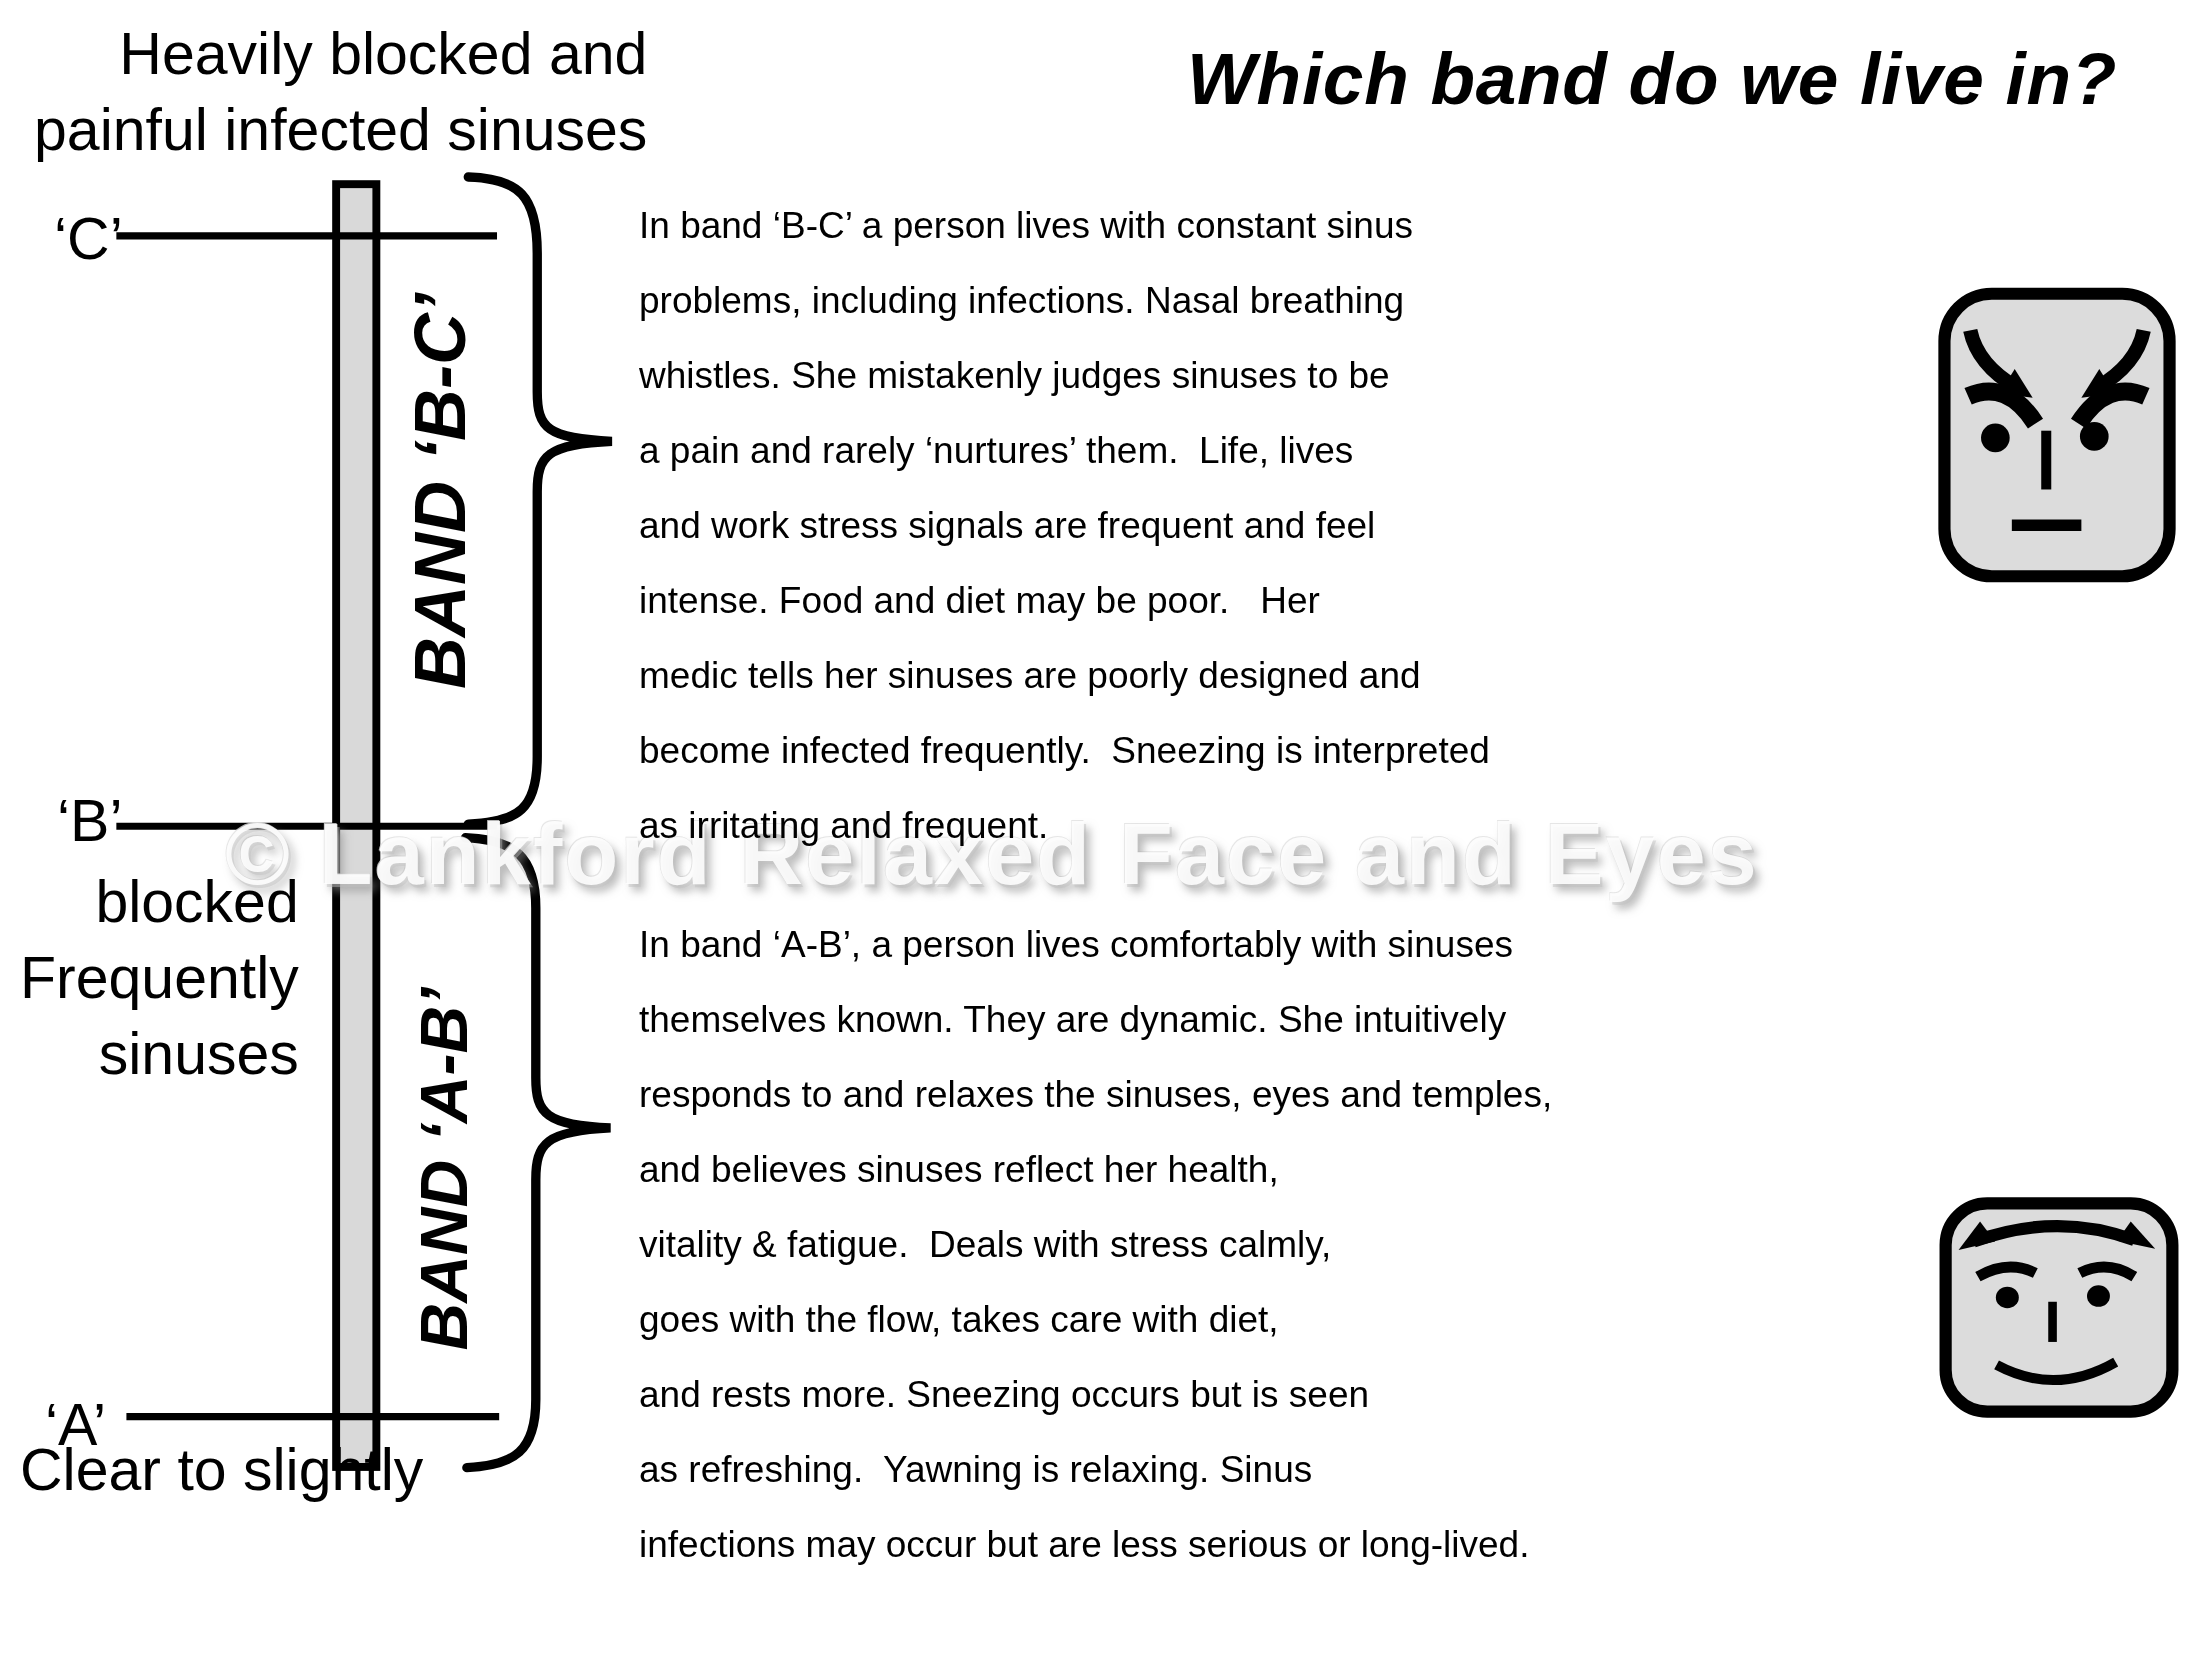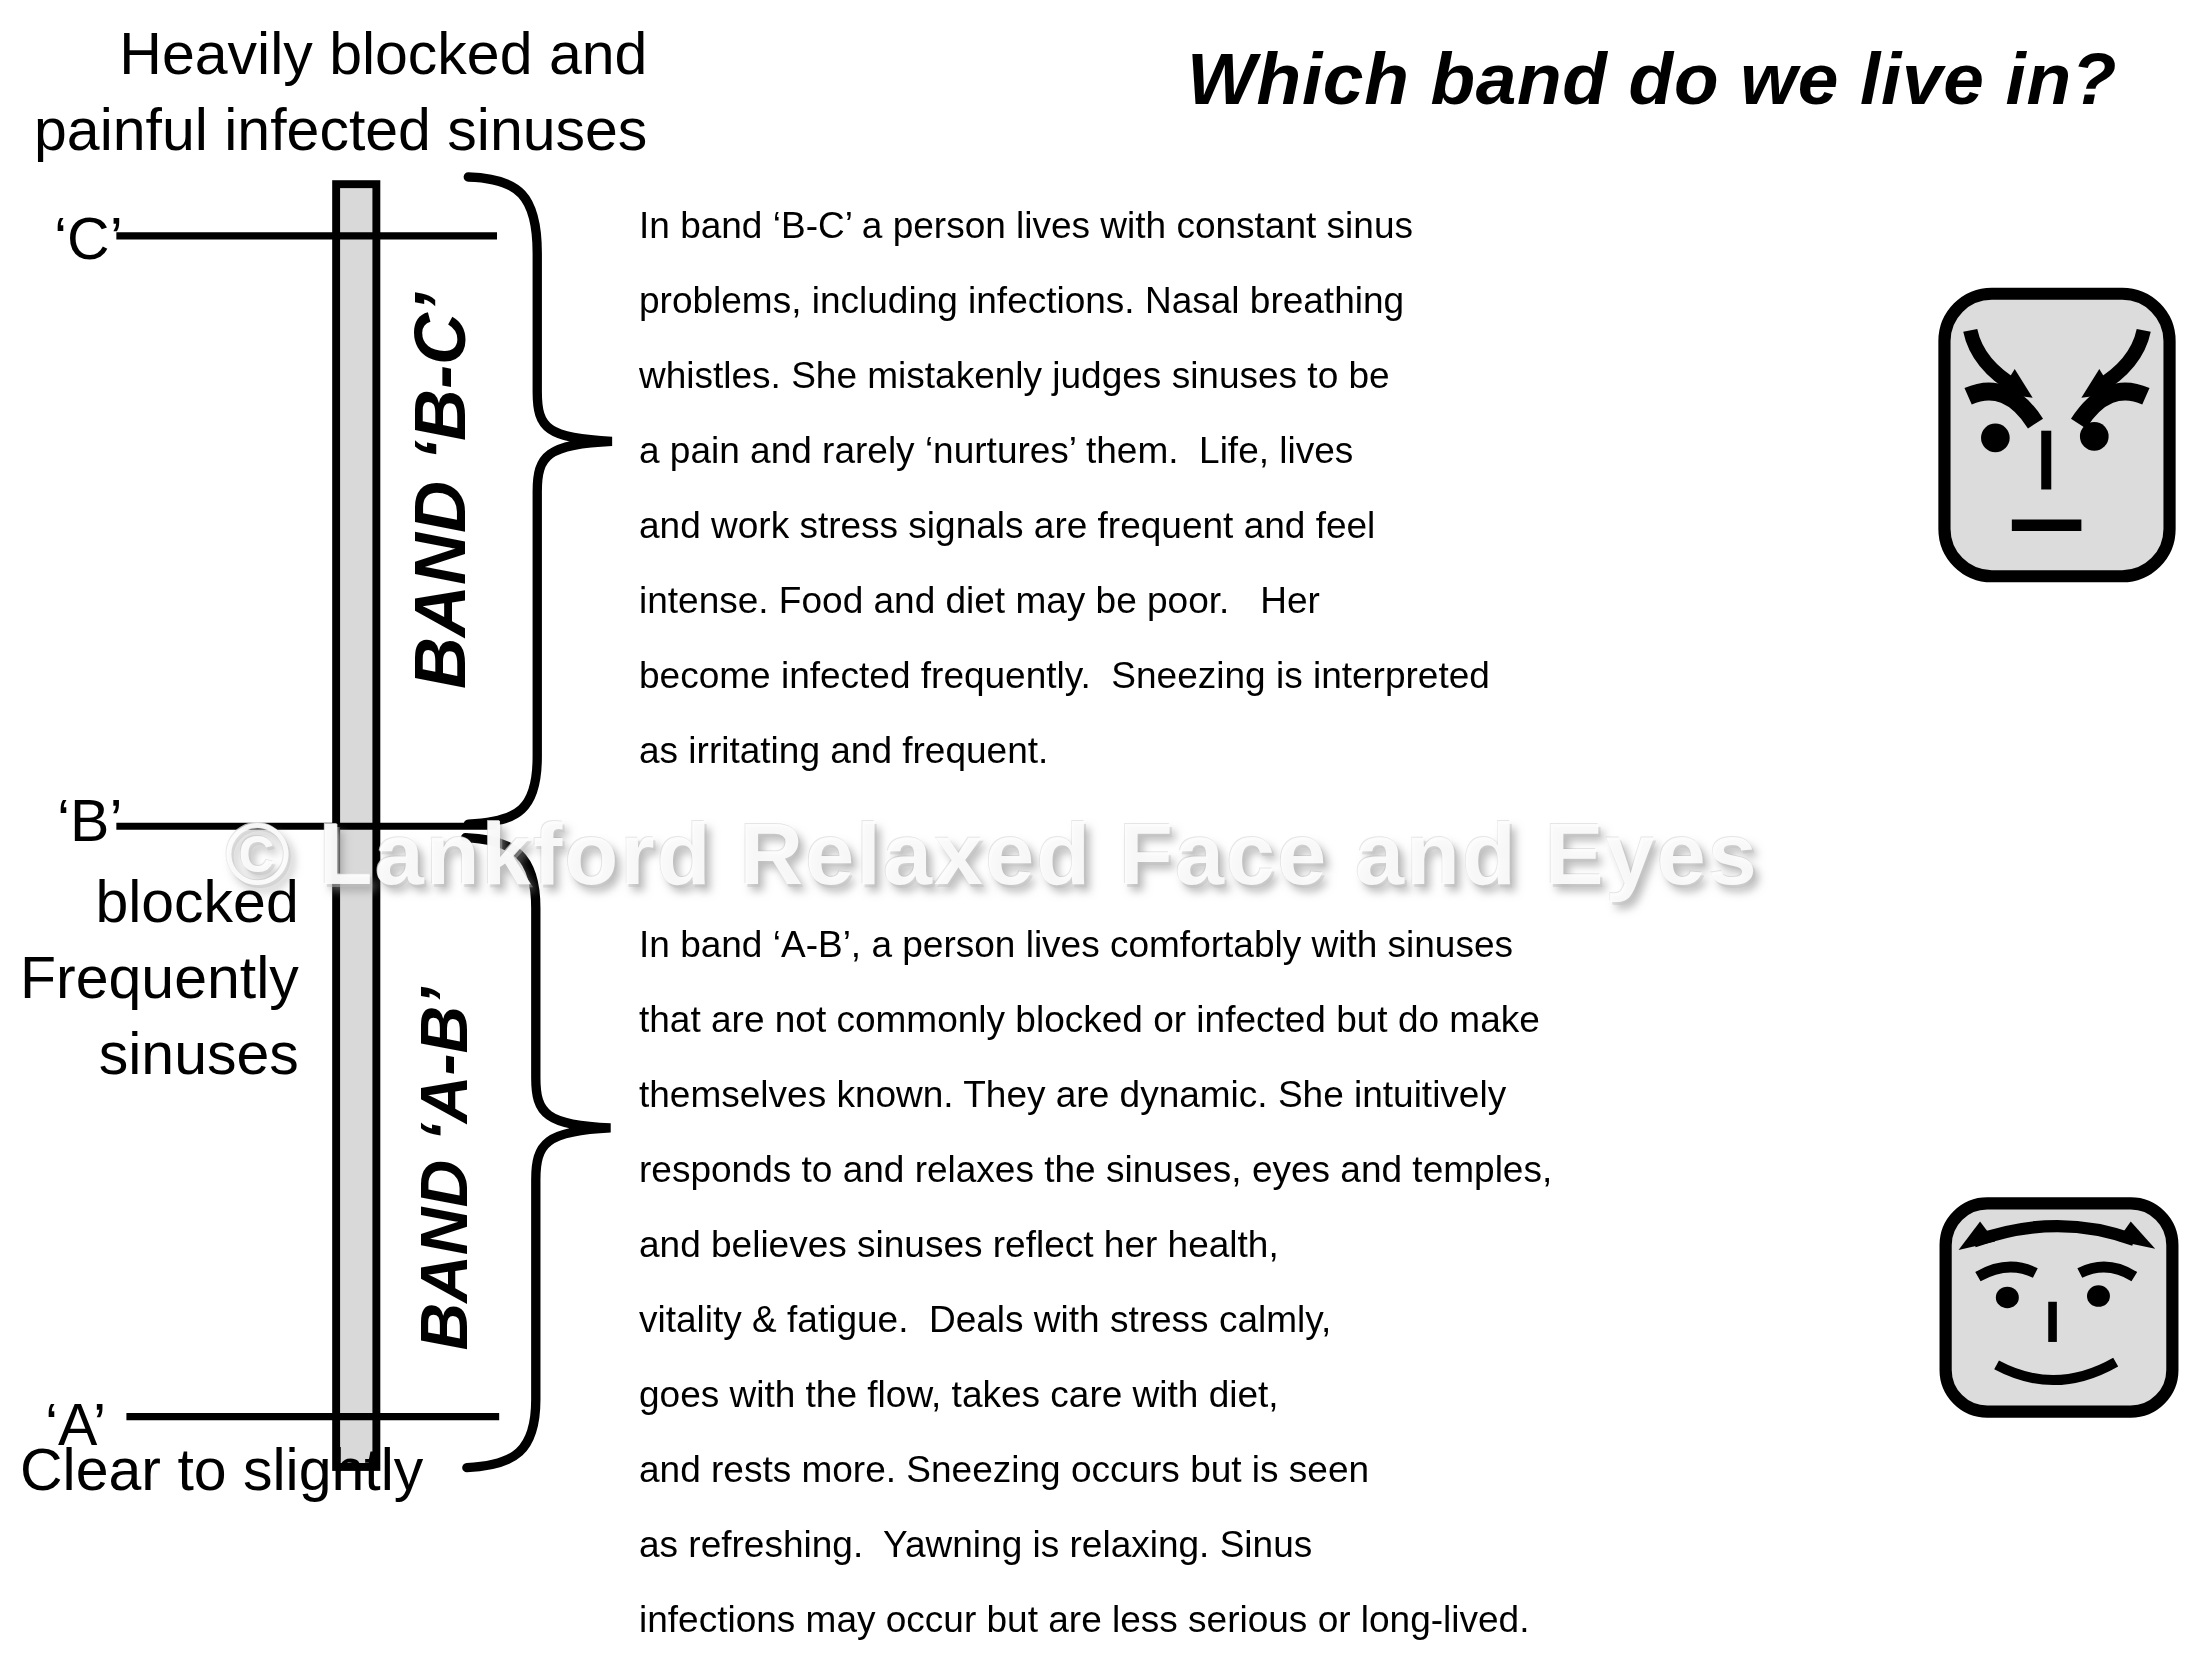--- a/index.html
+++ b/index.html
@@ -76,27 +76,27 @@
 <div class="abs bandlabel band-bc z3" style="left:440px;top:491px;">BAND ‘B-C’</div>
 <div class="abs bandlabel band-ab z3" style="left:444px;top:1169px;">BAND ‘A-B’</div>
 
 <div class="abs z3" style="left:639px;top:188px;">
   <div class="bodyline">In band ‘B-C’ a person lives with constant sinus</div>
   <div class="bodyline">problems, including infections. Nasal breathing</div>
   <div class="bodyline">whistles. She mistakenly judges sinuses to be</div>
   <div class="bodyline">a pain and rarely ‘nurtures’ them.  Life, lives</div>
   <div class="bodyline">and work stress signals are frequent and feel</div>
   <div class="bodyline">intense. Food and diet may be poor.   Her</div>
+  <div class="bodyline">medic tells her sinuses are poorly designed and</div>
   <div class="bodyline">become infected frequently.  Sneezing is interpreted</div>
   <div class="bodyline">as irritating and frequent.</div>
 </div>
 
 <div class="abs z3" style="left:639px;top:907px;">
   <div class="bodyline">In band ‘A-B’, a person lives comfortably with sinuses</div>
-  <div class="bodyline">that are not commonly blocked or infected but do make</div>
   <div class="bodyline">themselves known. They are dynamic. She intuitively</div>
   <div class="bodyline">responds to and relaxes the sinuses, eyes and temples,</div>
   <div class="bodyline">and believes sinuses reflect her health,</div>
   <div class="bodyline">vitality &amp; fatigue.  Deals with stress calmly,</div>
   <div class="bodyline">goes with the flow, takes care with diet,</div>
   <div class="bodyline">and rests more. Sneezing occurs but is seen</div>
   <div class="bodyline">as refreshing.  Yawning is relaxing. Sinus</div>
   <div class="bodyline">infections may occur but are less serious or long-lived.</div>
 </div>
 

